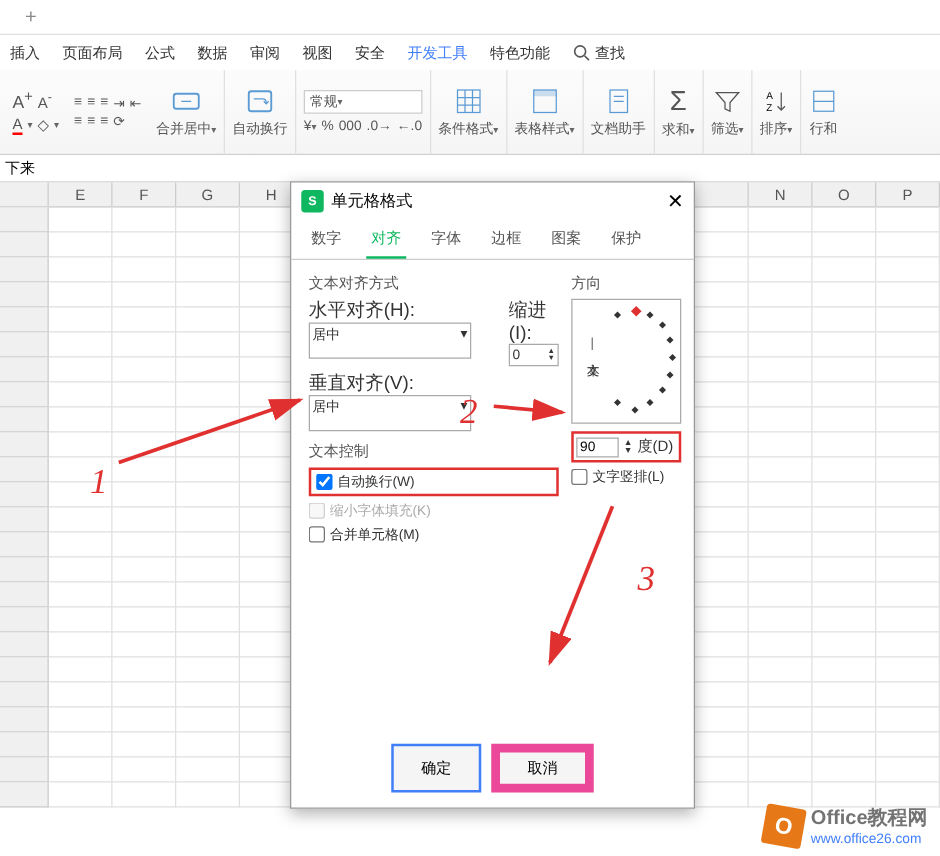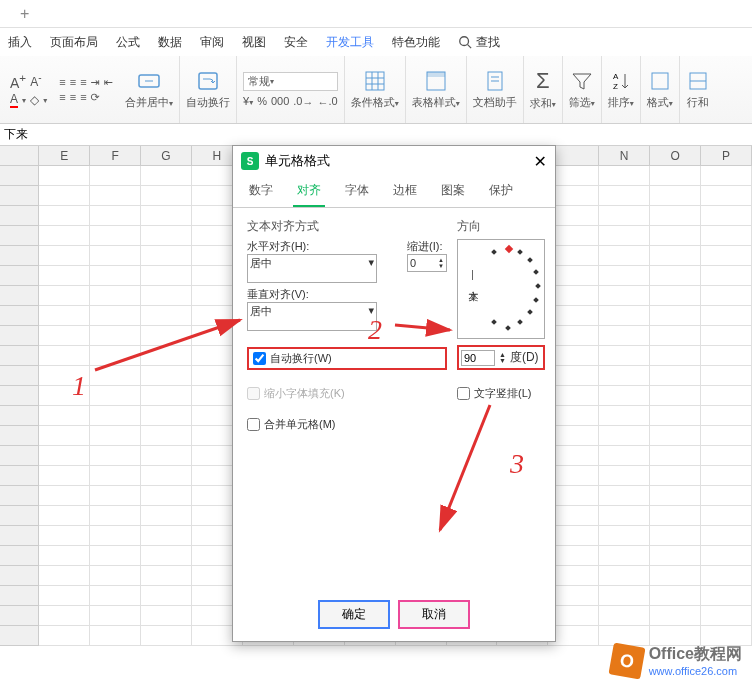--- a/index.html
+++ b/index.html
@@ -42,42 +42,42 @@
     .dlg-tabs { display: flex; border-bottom: 1px solid #ccc; padding: 0 12px; gap: 16px; font-size: 12px; }
     .dlg-tab { padding: 6px 4px; cursor: pointer; color: #555; }
     .dlg-tab.active { color: #0fb860; border-bottom: 2px solid #0fb860; }
     .dlg-body { padding: 10px 14px; font-size: 12px; color: #333; display: flex; gap: 10px; }
     .dlg-left { flex: 1; }
     .dlg-right { width: 100px; }
     
     .fieldset { margin-bottom: 8px; }
     .fieldset-label { font-size: 12px; margin-bottom: 4px; color: #555; }
     .form-row { margin-bottom: 4px; }
-    .form-label { font-size: 11px; display: block; }
+    .form-label { font-size: 15px; display: block; }
     .form-select { width: 130px; border: 1px solid #aaa; background: #fff; font-size: 11px; padding: 1px 2px; height: 29px; }
     .indent-row { display: flex; gap: 30px; }
     .indent-spin { width: 40px; border: 1px solid #aaa; font-size: 11px; height: 18px; display: flex; align-items: center; padding: 0 2px; justify-content: space-between; }
     .spin-btns { display: flex; flex-direction: column; font-size: 6px; line-height: 6px; }
     
-    .checkbox-row { display: flex; align-items: center; gap: 4px; font-size: 11px; margin: 16px 0; }
+    .checkbox-row { display: flex; align-items: center; gap: 4px; font-size: 11px; margin: 4px 0; }
     .checkbox-row input { width: 13px; height: 13px; }
     .checkbox-row.disabled { color: #aaa; }
     .checkbox-row.highlight { border: 2px solid #e03030; padding: 2px 4px; }
     
     .orient-box { border: 1px solid #aaa; width: 88px; height: 100px; position: relative; background: #fff; }
     .orient-text { position: absolute; left: 8px; top: 30px; font-size: 10px; writing-mode: vertical-rl; }
     .orient-arc { position: absolute; left: 20px; top: 6px; width: 64px; height: 88px; }
     .orient-dot { position: absolute; width: 4px; height: 4px; background: #333; transform: rotate(45deg); }
     .orient-dot.top { background: #e03030; width: 6px; height: 6px; }
     
     .degree-row { display: flex; align-items: center; gap: 4px; margin-top: 6px; border: 2px solid #e03030; padding: 2px; }
     .degree-input { width: 34px; border: 1px solid #aaa; font-size: 11px; padding: 1px 2px; }
     
     .dlg-footer { display: flex; justify-content: center; gap: 8px; padding: 12px 14px; }
-    .dlg-btn { padding: 4px 22px; font-size: 12px; border: 2px solid #ec4899; background: #f5f5f5; cursor: pointer; }
+    .dlg-btn { padding: 4px 22px; font-size: 12px; border: 7px solid #ec4899; background: #f5f5f5; cursor: pointer; }
     .dlg-btn.primary { border: 2px solid #417ff9; }
     
     .arrow { position: absolute; pointer-events: none; }
     .anno-num { position: absolute; font-family: "Times New Roman", serif; font-size: 28px; color: #e03030; font-style: italic; }
     
     .watermark { position: absolute; bottom: 8px; right: 10px; display: flex; align-items: center; gap: 6px; }
     .wm-logo { width: 32px; height: 32px; background: #e67817; display: flex; align-items: center; justify-content: center; color: #fff; font-weight: bold; font-size: 18px; transform: rotate(10deg); border-radius: 3px; }
     .wm-text { display: flex; flex-direction: column; }
     .wm-line1 { color: #737373; font-size: 16px; font-weight: bold; }
     .wm-line2 { color: #417ff9; font-size: 11px; }
@@ -205,26 +205,20 @@
       </svg>
     <span class="rg-label"><span>筛选</span><span class="dropdown-arrow">▾</span></span>
   </div>
   <div class="ribbon-group">
     <svg class="ribbon-icon-lg" viewBox="0 0 24 24">
         <text x="4" y="10" font-size="8">A</text>
         <text x="4" y="20" font-size="8">Z</text>
         <path d="M16 5 L16 19 M13 16 L16 19 L19 16" fill="none" stroke="#555"></path>
       </svg>
     <span class="rg-label"><span>排序</span><span class="dropdown-arrow">▾</span></span>
-  </div>
-  <div class="ribbon-group">
-    <svg class="ribbon-icon-lg" viewBox="0 0 24 24">
-        <rect x="4" y="4" width="16" height="16" fill="none" stroke="#5b9bd5"></rect>
-      </svg>
-    <span class="rg-label"><span>格式</span><span class="dropdown-arrow">▾</span></span>
   </div>
   <div class="ribbon-group no-border">
     <svg class="ribbon-icon-lg" viewBox="0 0 24 24">
         <rect x="4" y="4" width="16" height="16" fill="none" stroke="#5b9bd5"></rect>
         <line x1="4" y1="12" x2="20" y2="12" stroke="#5b9bd5"></line>
       </svg>
     <span class="rg-label">行和</span>
   </div>
 </div>
 
@@ -688,20 +682,21 @@
                 </span>
               </div>
           </div>
         </div>
         <div class="form-row">
           <span class="form-label">垂直对齐(V):</span>
           <div class="form-select"><span>居中</span> <span style="float:right">▾</span></div>
         </div>
       </div>
       <div class="fieldset">
+        <div class="fieldset-label">文本控制</div>
         <label class="checkbox-row highlight">
           <input type="checkbox" checked="" style="">
           <span>自动换行(W)</span>
         </label>
         <label class="checkbox-row disabled">
           <input type="checkbox" disabled="" style="">
           <span>缩小字体填充(K)</span>
         </label>
         <label class="checkbox-row">
           <input type="checkbox" style="">

